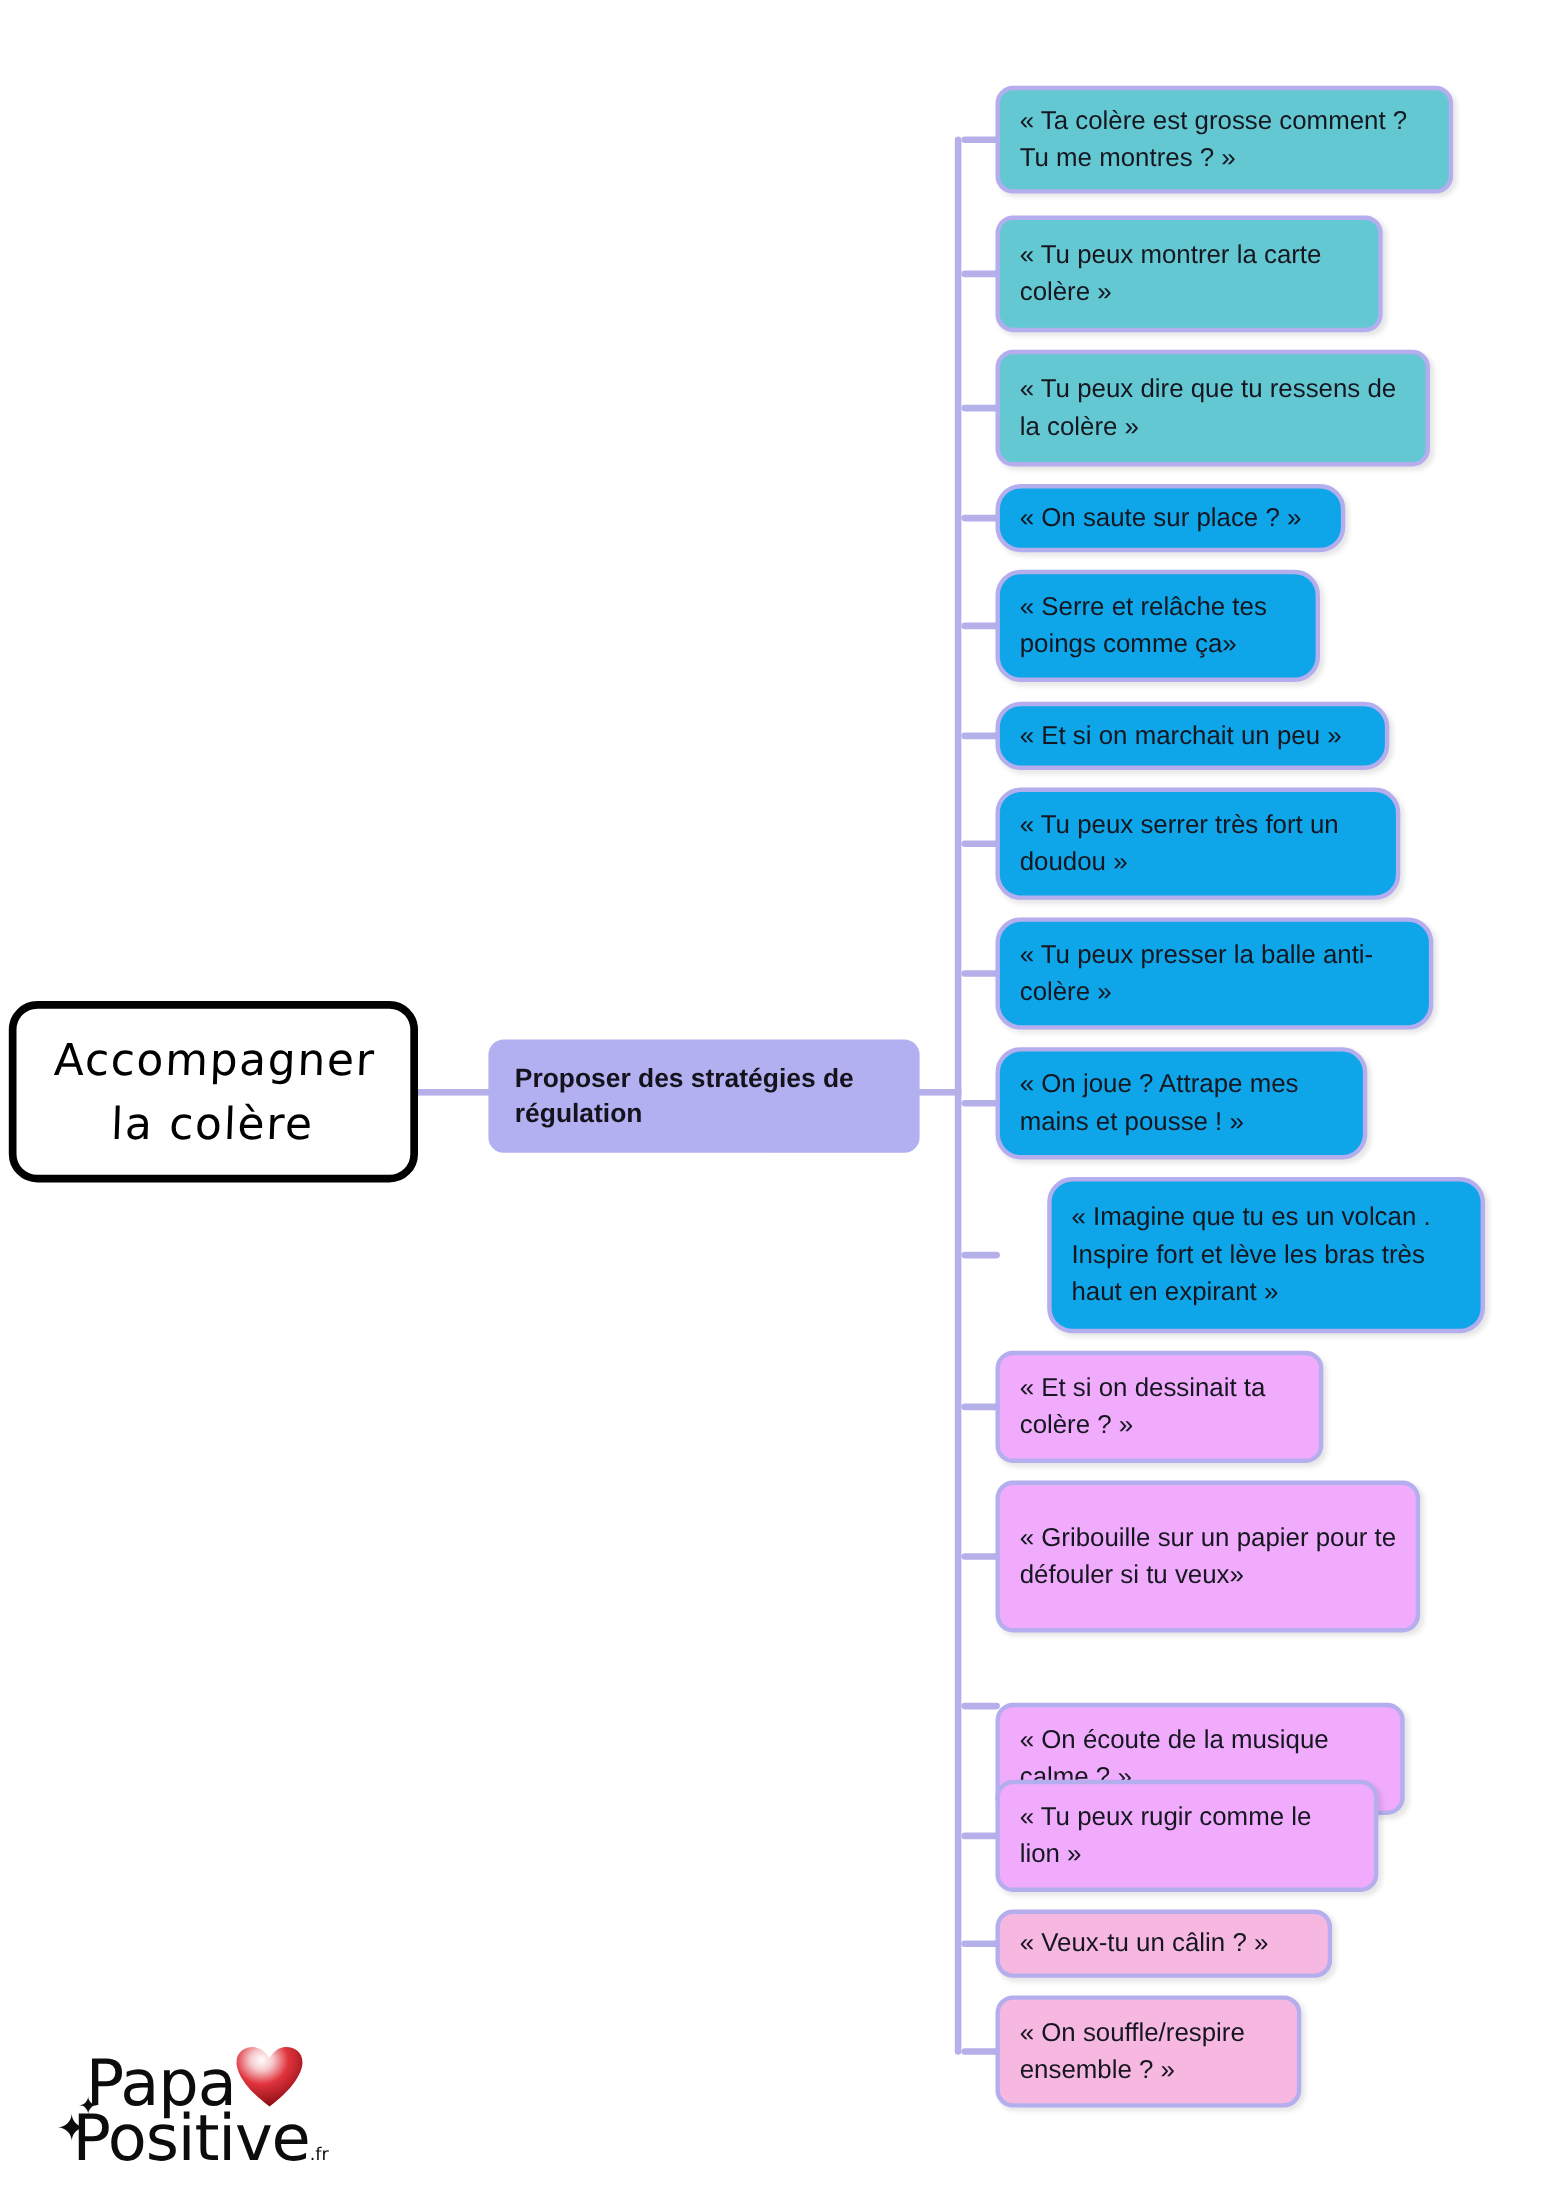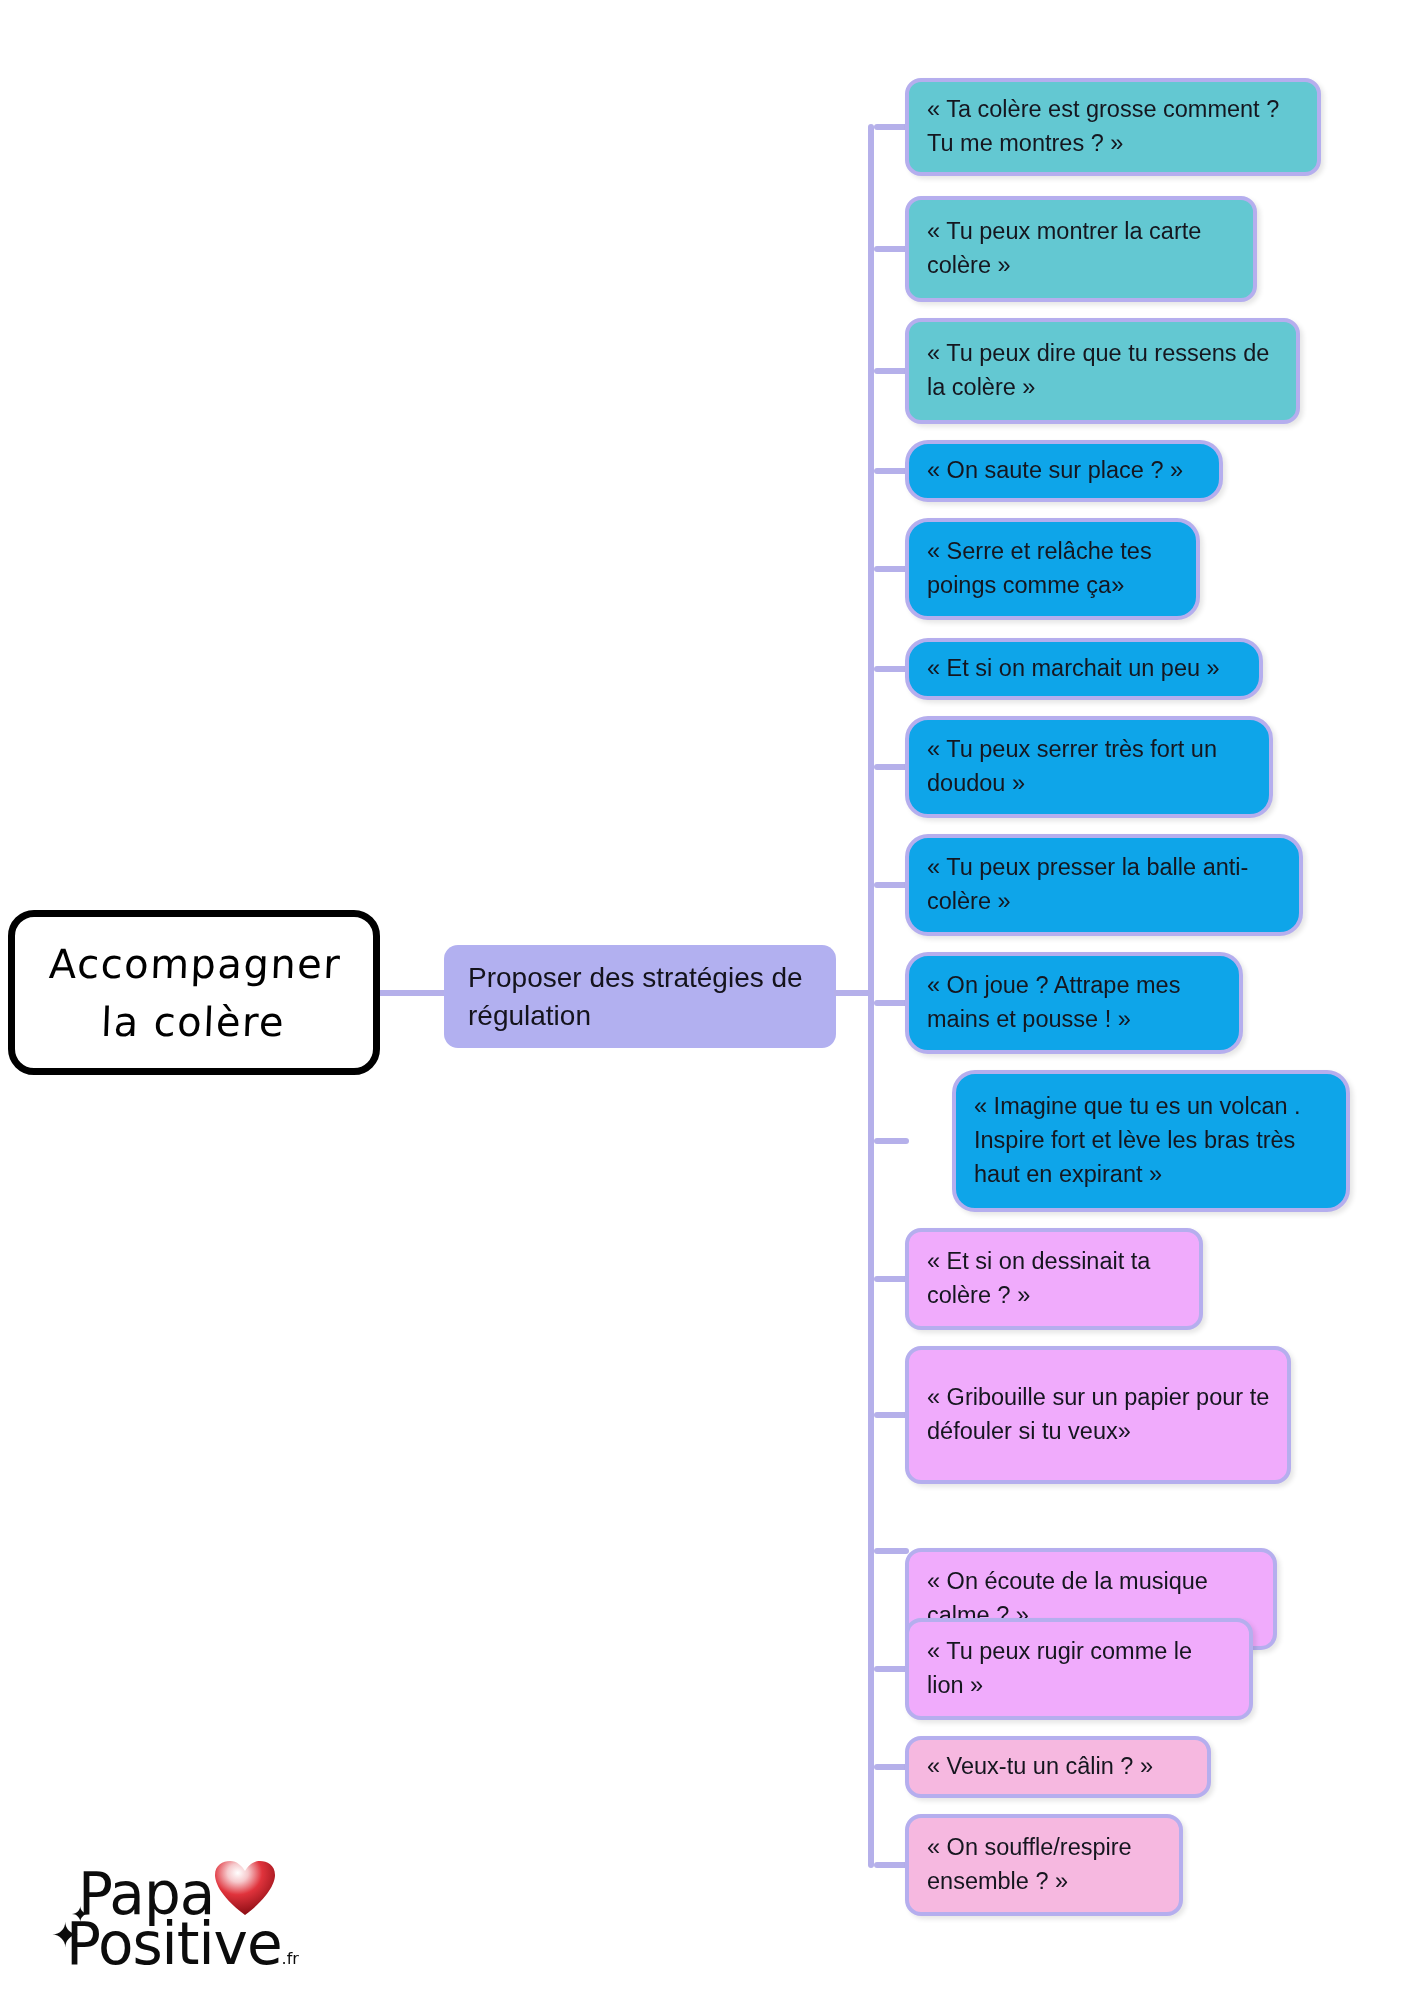--- a/index.html
+++ b/index.html
@@ -56,22 +56,22 @@
     top: 945px;
     width: 392px;
     height: 103px;
     background: #b2b0f0;
     border-radius: 14px;
     display: flex;
     align-items: center;
     padding: 0 24px;
   }
   #branch-node .branch-label {
-    font-size: 28px;
-    font-weight: normal;
+    font-size: 24px;
+    font-weight: bold;
     line-height: 1.33;
     color: #14131c;
   }
 
   
   #branch-stub {
     position: absolute;
     left: 834px;
     top: 990px;
     width: 40px;

